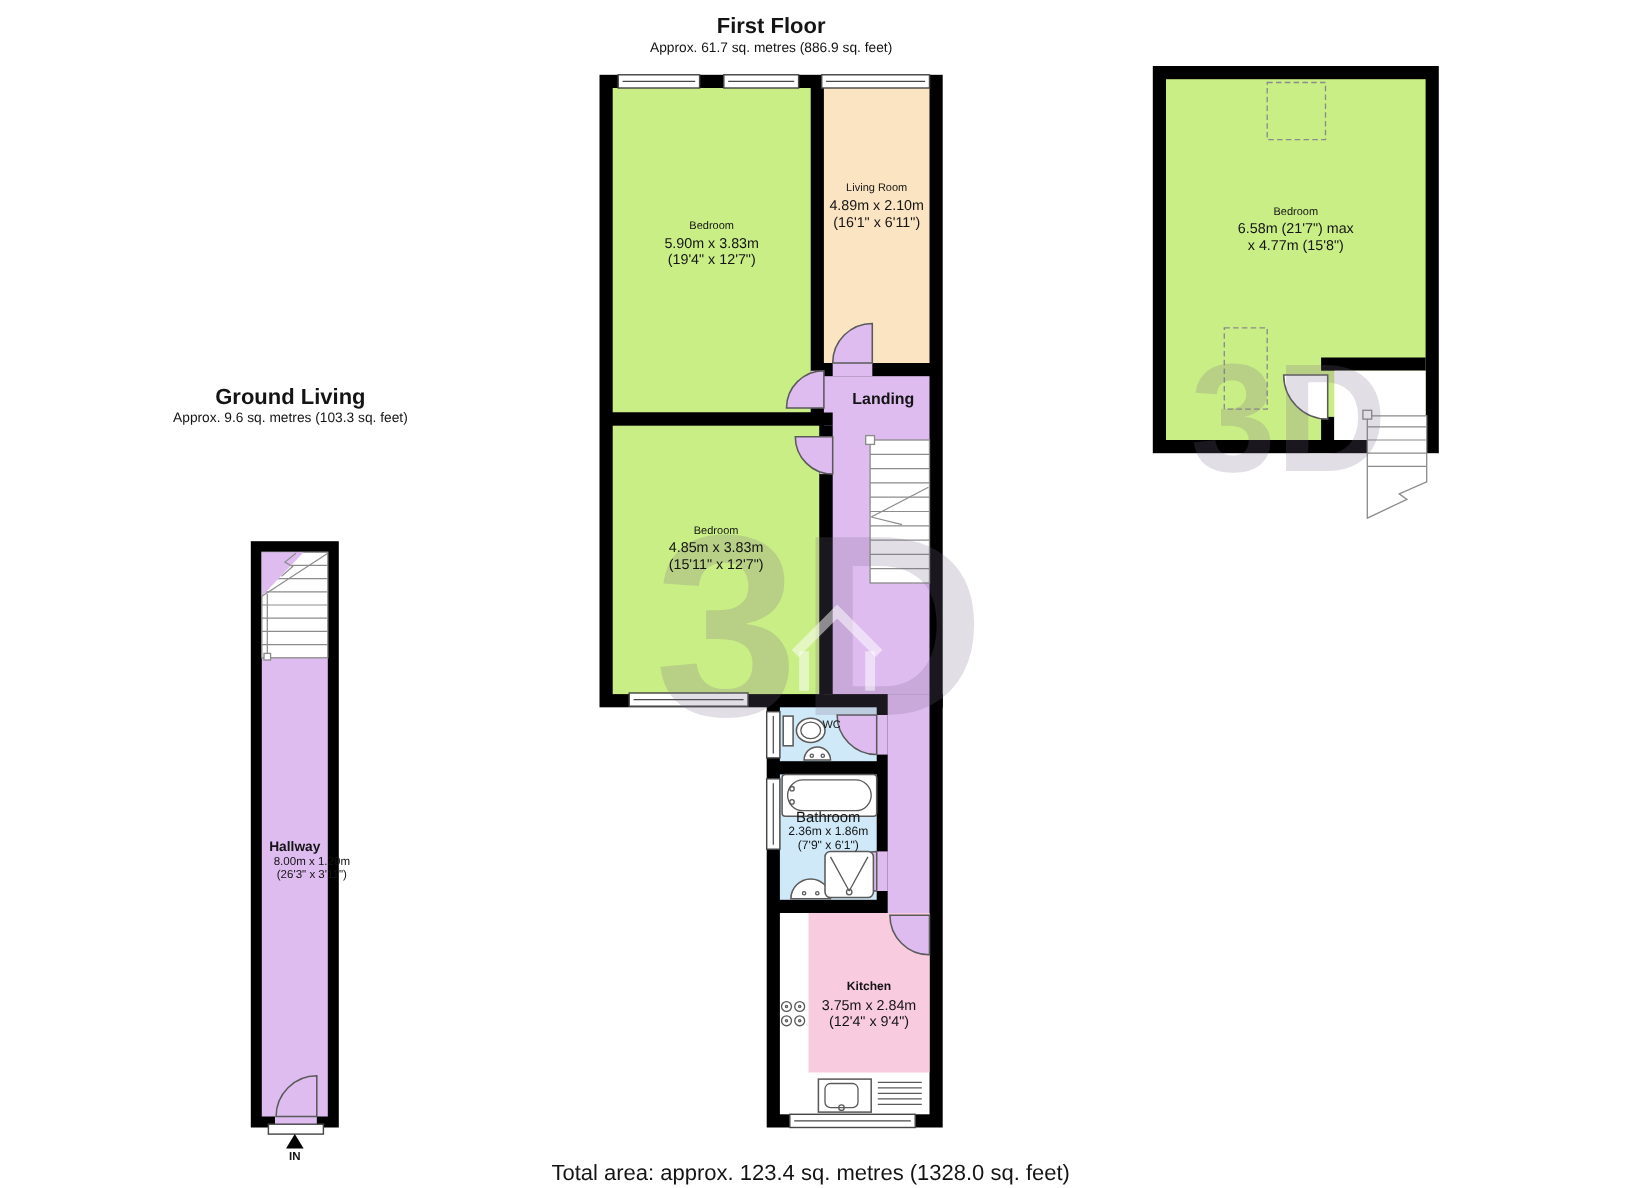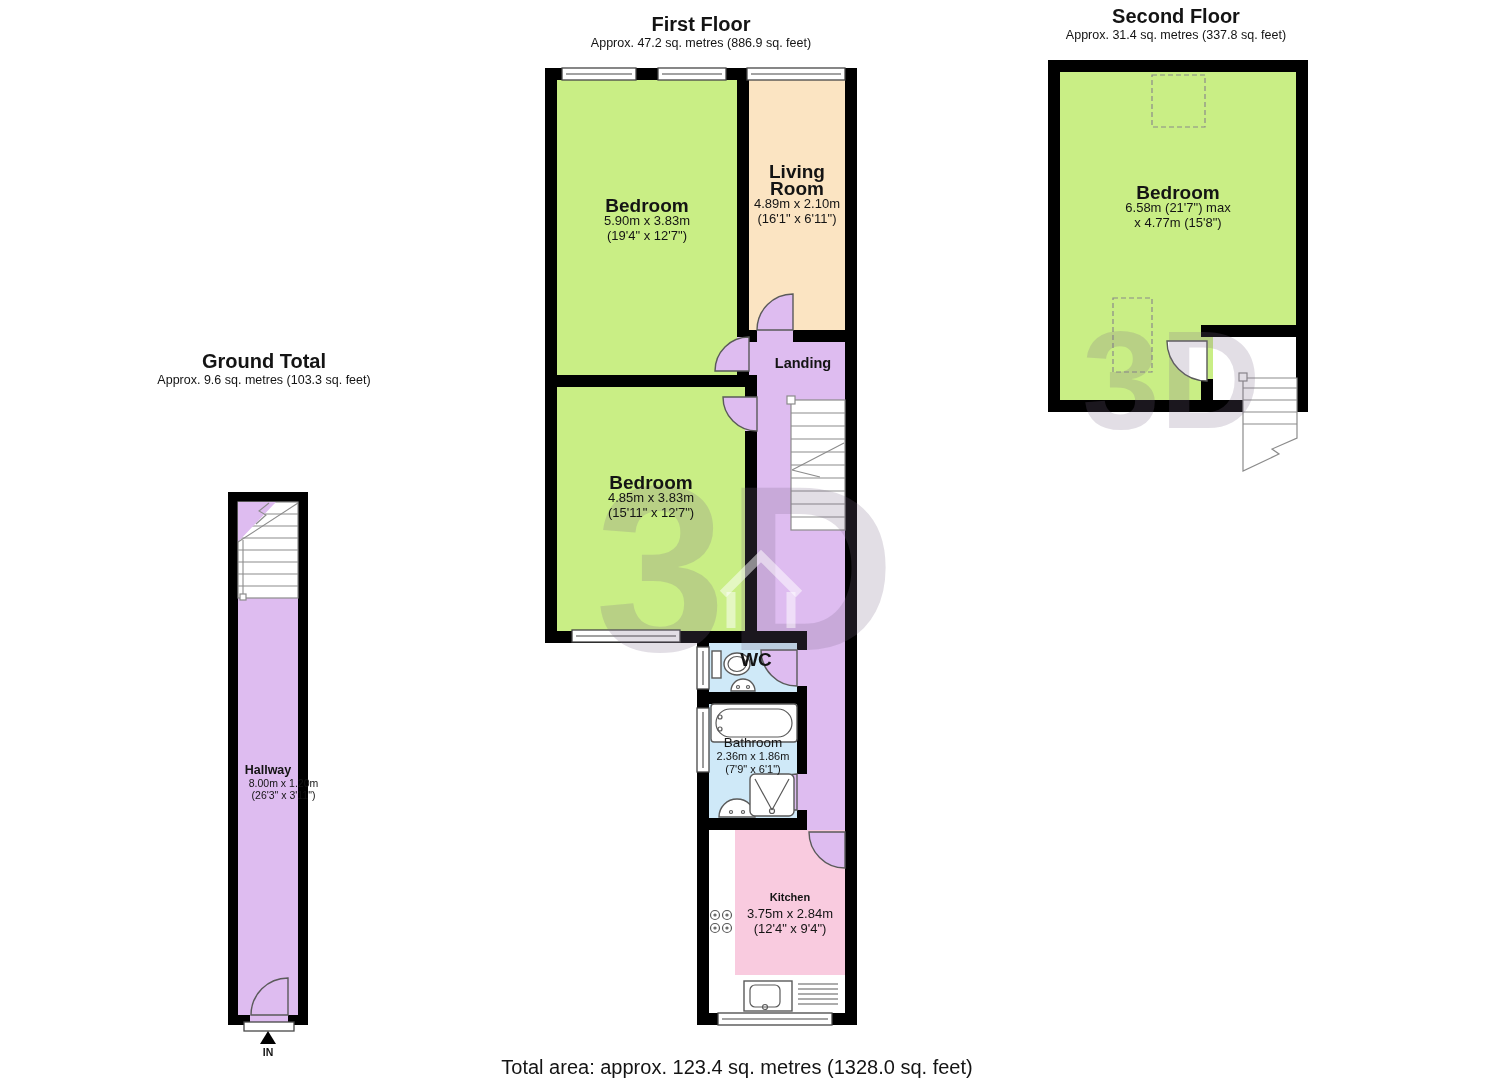--- a/index.html
+++ b/index.html
@@ -24,21 +24,21 @@
   .fixl{stroke:#5a5a5a;stroke-width:1.2;fill:none;}
   .dash{fill:none;stroke:#8a8a8a;stroke-width:1.2;stroke-dasharray:5 3;}
   .wm{fill:var(--watermark,#7a6b8a);fill-opacity:.22;font-weight:bold;}
   .wm-house{stroke:#ffffff;stroke-opacity:.5;stroke-width:9;fill:none;}
   
   .lbl{position:absolute;transform:translateX(-50%);text-align:center;white-space:nowrap;}
   .wrap{white-space:normal;}
   .title{font-size:20px;line-height:23px;font-weight:bold;}
   .subtitle{font-size:12.5px;line-height:15px;}
   .n16{font-size:11px;line-height:19px;font-weight:bold;}
-  .n15{font-size:19px;line-height:17px;font-weight:bold;}
+  .n15{font-size:10px;line-height:17px;font-weight:normal;}
   .n14{font-size:14.5px;line-height:16px;font-weight:bold;text-align:right;}
   .n13{font-size:13.5px;line-height:15px;font-weight:normal;}
   .n12{font-size:12.5px;line-height:14px;font-weight:bold;}
   .d13{font-size:13px;line-height:14.5px;}
   .d11{font-size:11px;line-height:12.5px;}
   .d10{font-size:10.5px;line-height:12px;margin-left:31px;}
   .in-lbl{font-size:10.5px;font-weight:bold;text-align:center;}
   .total{font-size:20px;line-height:22px;}
 </style>
 </head>
@@ -181,30 +181,26 @@
 
     <g font-family="Liberation Sans, sans-serif">
       <text class="wm" x="595" y="650" font-size="235">3D</text>
       <path class="wm-house" d="M723,594 L761,556 L799,594"></path>
       <path class="wm-house" d="M731,592 V628 M791,592 V628"></path>
       <text class="wm" x="1082" y="428" font-size="140" fill-opacity="0.16">3D</text>
     </g>
   </svg>
 
   <div class="lbl" style="left:264px;top:350px">
-    <div class="title">Ground Total</div>
+    <div class="title">Ground Living</div>
     <div class="subtitle">Approx. 9.6 sq. metres (103.3 sq. feet)</div>
   </div>
   <div class="lbl" style="left:701px;top:13px">
     <div class="title">First Floor</div>
-    <div class="subtitle">Approx. 47.2 sq. metres (886.9 sq. feet)</div>
-  </div>
-  <div class="lbl" style="left:1176px;top:5px">
-    <div class="title">Second Floor</div>
-    <div class="subtitle">Approx. 31.4 sq. metres (337.8 sq. feet)</div>
+    <div class="subtitle">Approx. 61.7 sq. metres (886.9 sq. feet)</div>
   </div>
 
   <div class="lbl" style="left:647px;top:197px">
     <div class="n15">Bedroom</div>
     <div class="d13">5.90m x 3.83m</div>
     <div class="d13">(19'4" x 12'7")</div>
   </div>
   <div class="lbl" style="left:797px;top:163px;width:100px">
     <div class="n15 wrap">Living Room</div>
     <div class="d13">4.89m x 2.10m</div>

